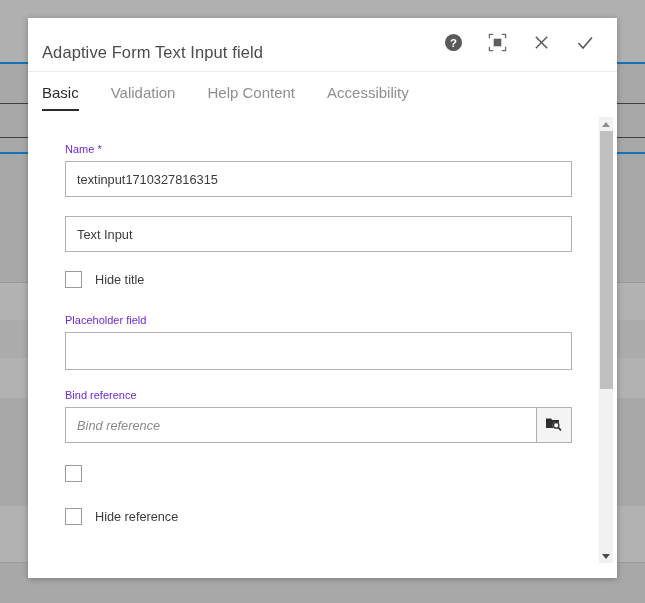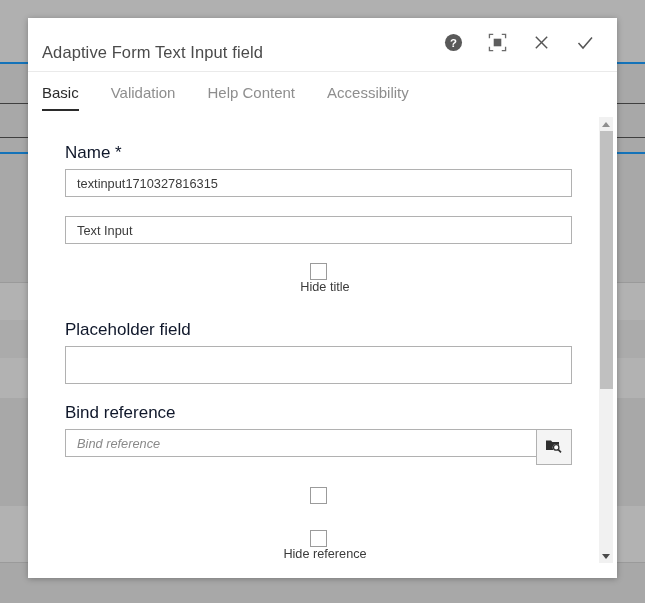--- a/index.html
+++ b/index.html
@@ -129,29 +129,29 @@
     overflow: hidden;
     padding: 0 0 0 0;
     box-sizing: border-box;
   }
   .form-inner {
     padding: 26px 22px 0 37px;
   }
 
   .field { margin-bottom: 19px; }
   .field-label {
-    font-size: 17px;
-    color: #0f172a;
+    font-size: 11px;
+    color: #6d28d9;
     margin-bottom: 6px;
     display: block;
   }
   .text-input {
     width: 100%;
     box-sizing: border-box;
-    height: 28px;
+    height: 36px;
     border: 1px solid #b1b1b1;
     background: #ffffff;
     font-family: "Liberation Sans", sans-serif;
     font-size: 12.8px;
     color: #3b3b3b;
     padding: 0 11px;
     outline: none;
     border-radius: 0;
   }
   .text-input::placeholder {
@@ -179,21 +179,20 @@
     justify-content: center;
     cursor: pointer;
     padding: 0;
   }
 
   .checkbox-row {
     display: flex;
     align-items: center;
     margin: 0 0 26px 0;
     cursor: pointer;
-    flex-direction: column;
   }
   .cb {
     width: 17px;
     height: 17px;
     border: 1px solid #9b9b9b;
     background: #fff;
     box-sizing: border-box;
     flex: 0 0 auto;
   }
   .cb-label {

